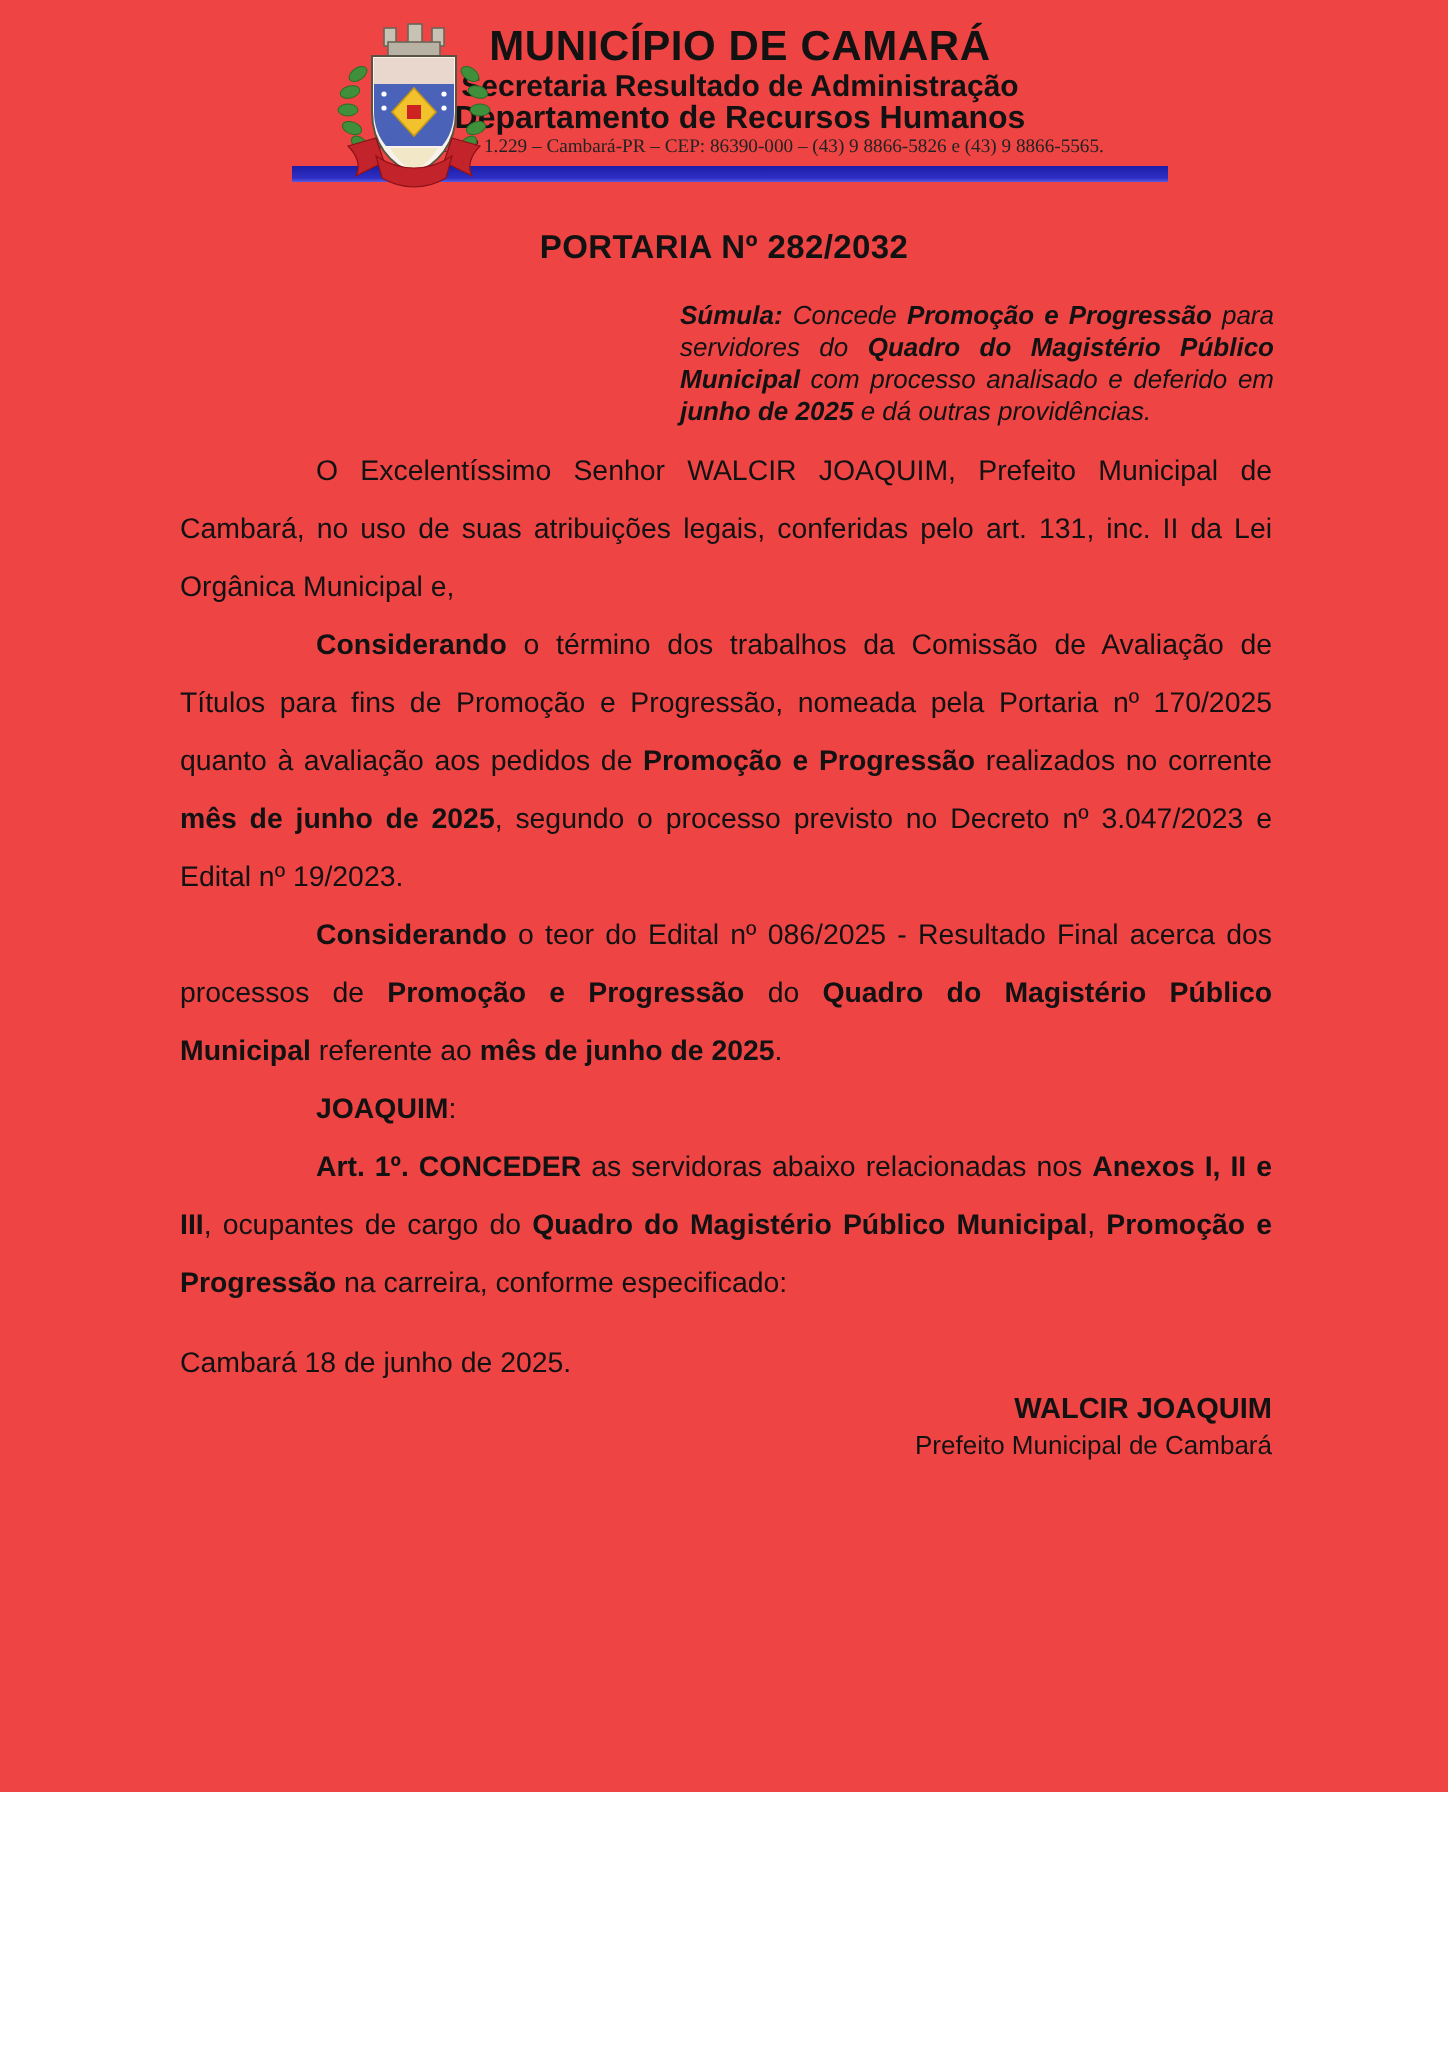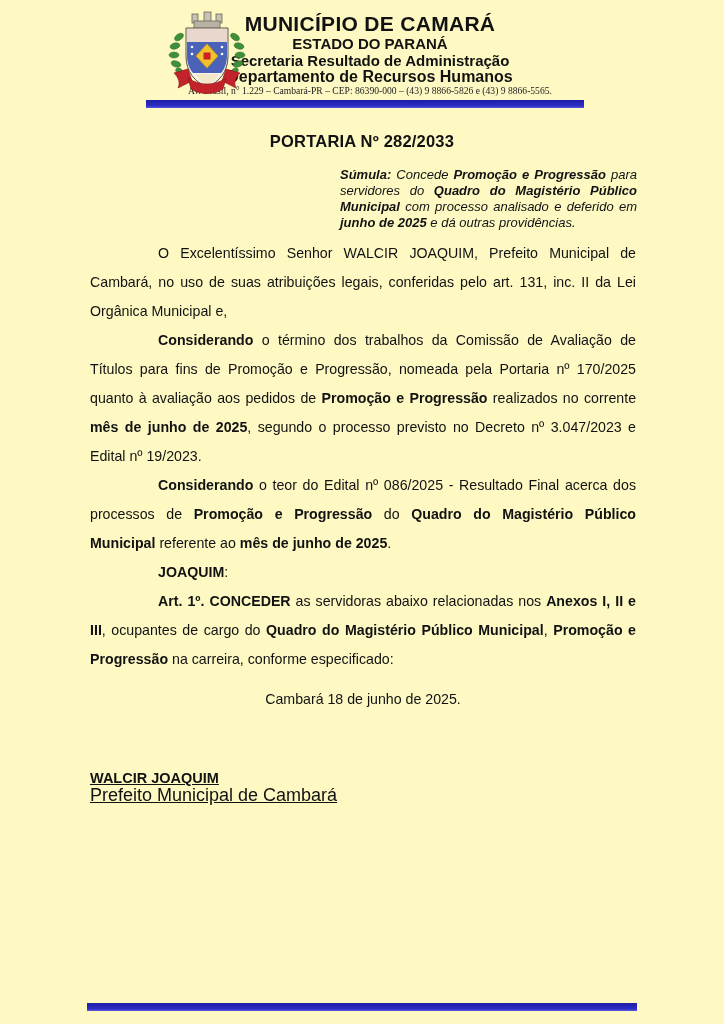--- a/index.html
+++ b/index.html
@@ -1,20 +1,20 @@
 <!DOCTYPE html>
 <html style="--accent: #1d1da8;"><head>
 <meta charset="utf-8">
 <style>
   html,body { margin:0; padding:0; background:#ffffff; }
   .page {
     position:relative;
-    width:724px; height:1024px;
+    width:724px; height:896px;
     margin:0 auto;
-    background:#fef9c3;
+    background:#ef4444;
     font-family:"Liberation Sans", sans-serif;
     color:#121212;
     overflow:hidden;
   }
   
   .crest { position:absolute; left:168px; top:11px; width:78px; height:90px; }
   .hdr-text { padding-top:13px; margin-left:150px; width:440px; text-align:center; }
   .h-muni  { font-size:21px;   font-weight:700; line-height:22px; letter-spacing:.3px; }
   .h-state { font-size:15px;   font-weight:700; line-height:17px; }
   .h-secr  { font-size:15px;   font-weight:700; line-height:17px; }
@@ -27,24 +27,24 @@
   
   .doc-title { margin-top:24px; text-align:center; font-size:16.5px; font-weight:700; line-height:19px; letter-spacing:.2px; }
   .sumula {
     margin:16px 87px 8px 340px;
     text-align:justify; font-style:italic;
     font-size:13px; line-height:16px;
   }
   .content { margin:0 88px 0 90px; font-size:14.2px; }
   .para { margin:0; line-height:29px; text-align:justify; text-indent:68px; }
   .para-resolve { margin:0; line-height:29px; text-indent:68px; }
-  .dateline { margin-top:11px; line-height:29px; text-align:center; }
-  .signature { margin-top:56px; text-align:left;text-decoration:underline; }
+  .dateline { margin-top:11px; line-height:29px; text-align:left; }
+  .signature { text-align:right; }
   .sig-name { font-weight:700; font-size:14.5px; line-height:17px; }
-  .sig-role { font-size:18px; line-height:17px; }
+  .sig-role { font-size:13px; line-height:17px; }
   .rule-bottom {
     position:absolute; left:87px; top:1003px; width:550px; height:8px;
     background:linear-gradient(180deg, var(--accent,#1d1da8) 0%, #2e2ec4 75%, #5a5ae0 100%);
   }
 </style>
 </head>
 <body>
 
 <div class="page">
 
@@ -87,28 +87,27 @@
 
     <g fill="#c3232a" stroke="#8c1218" stroke-width="0.6">
       <path d="M6,62 l14,-4 4,12 -14,7 c2.5,-5 0.5,-10.5 -4,-15 z"></path>
       <path d="M72,62 l-14,-4 -4,12 14,7 c-2.5,-5 -0.5,-10.5 4,-15 z"></path>
       <path d="M20,67 c12,8 26,8 38,0 l-3,11 c-10,6 -22,6 -32,0 z"></path>
     </g>
   </svg>
 
   <div class="hdr-text">
     <div class="h-muni">MUNICÍPIO DE CAMARÁ</div>
-    <div class="h-state">ESTADO DO PARANÁ</div>
     <div class="h-secr">Secretaria Resultado de Administração</div>
     <div class="h-dept">Departamento de Recursos Humanos</div>
     <div class="h-addr">Av. Brasil, n° 1.229 – Cambará-PR – CEP: 86390-000 – (43) 9 8866-5826 e (43) 9 8866-5565.</div>
   </div>
   <div class="rule-top"></div>
 
-  <div class="doc-title">PORTARIA Nº 282/2033</div>
+  <div class="doc-title">PORTARIA Nº 282/2032</div>
 
   <div class="sumula"><span style="font-weight: 700;">Súmula: </span><span>Concede </span><span style="font-weight: 700;">Promoção e Progressão</span><span> para servidores do </span><span style="font-weight: 700;">Quadro do Magistério Público Municipal</span><span> com processo analisado e deferido em </span><span style="font-weight: 700;">junho de 2025</span><span> e dá outras providências.</span></div>
 
   <div class="content">
     <p class="para"><span>O Excelentíssimo Senhor WALCIR JOAQUIM, Prefeito Municipal de Cambará, no uso de suas atribuições legais, conferidas pelo art. 131, inc. II da Lei Orgânica Municipal e,</span></p>
     <p class="para"><span style="font-weight: 700;">Considerando</span><span> o término dos trabalhos da Comissão de Avaliação de Títulos para fins de Promoção e Progressão, nomeada pela Portaria nº 170/2025 quanto à avaliação aos pedidos de </span><span style="font-weight: 700;">Promoção e Progressão</span><span> realizados no corrente </span><span style="font-weight: 700;">mês de junho de 2025</span><span>, segundo o processo previsto no Decreto nº 3.047/2023 e Edital nº 19/2023.</span></p>
     <p class="para"><span style="font-weight: 700;">Considerando</span><span> o teor do Edital nº 086/2025 - Resultado Final acerca dos processos de </span><span style="font-weight: 700;">Promoção e Progressão</span><span> do </span><span style="font-weight: 700;">Quadro do Magistério Público Municipal</span><span> referente ao </span><span style="font-weight: 700;">mês de junho de 2025</span><span>.</span></p>
     <p class="para-resolve"><span style="font-weight: 700;">JOAQUIM</span><span>:</span></p>
     <p class="para"><span style="font-weight: 700;">Art. 1º. CONCEDER</span><span> as servidoras abaixo relacionadas nos </span><span style="font-weight: 700;">Anexos I, II e III</span><span>, ocupantes de cargo do </span><span style="font-weight: 700;">Quadro do Magistério Público Municipal</span><span>, </span><span style="font-weight: 700;">Promoção e Progressão</span><span> na carreira, conforme especificado:</span></p>
 

